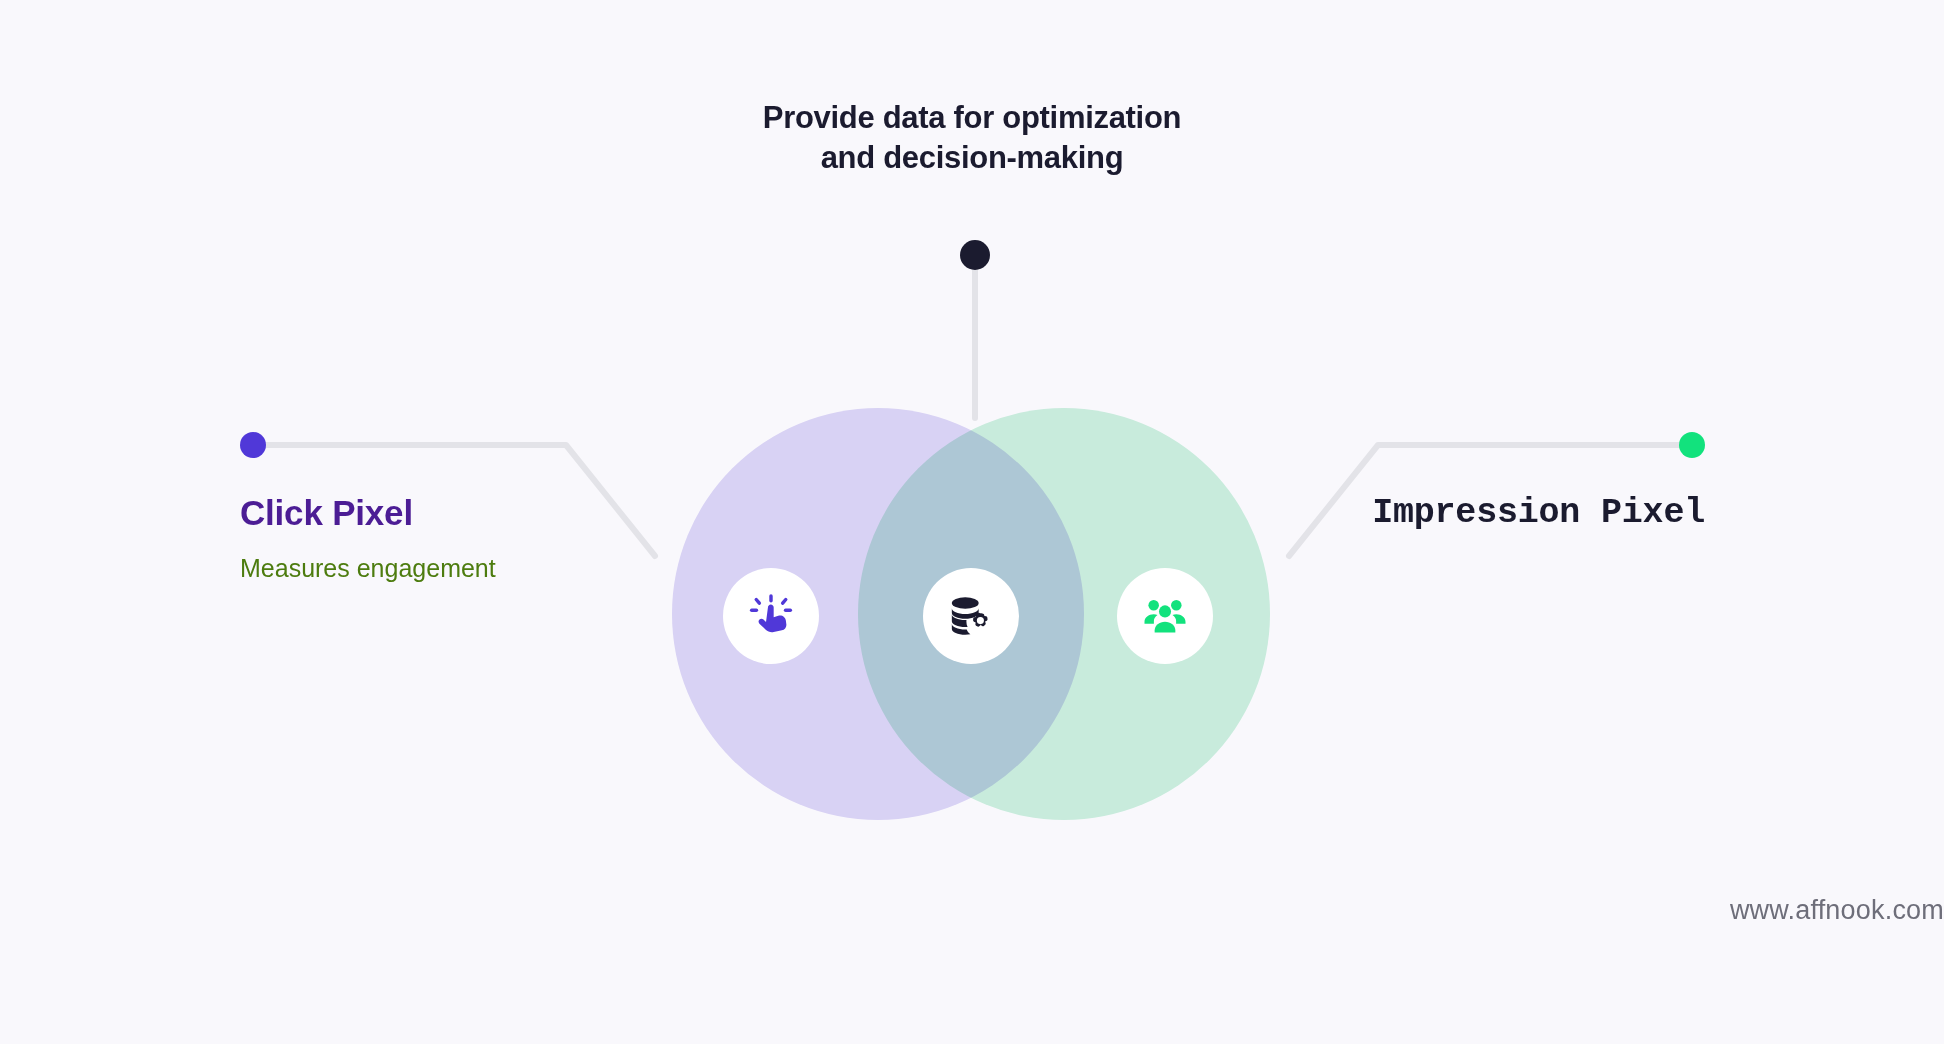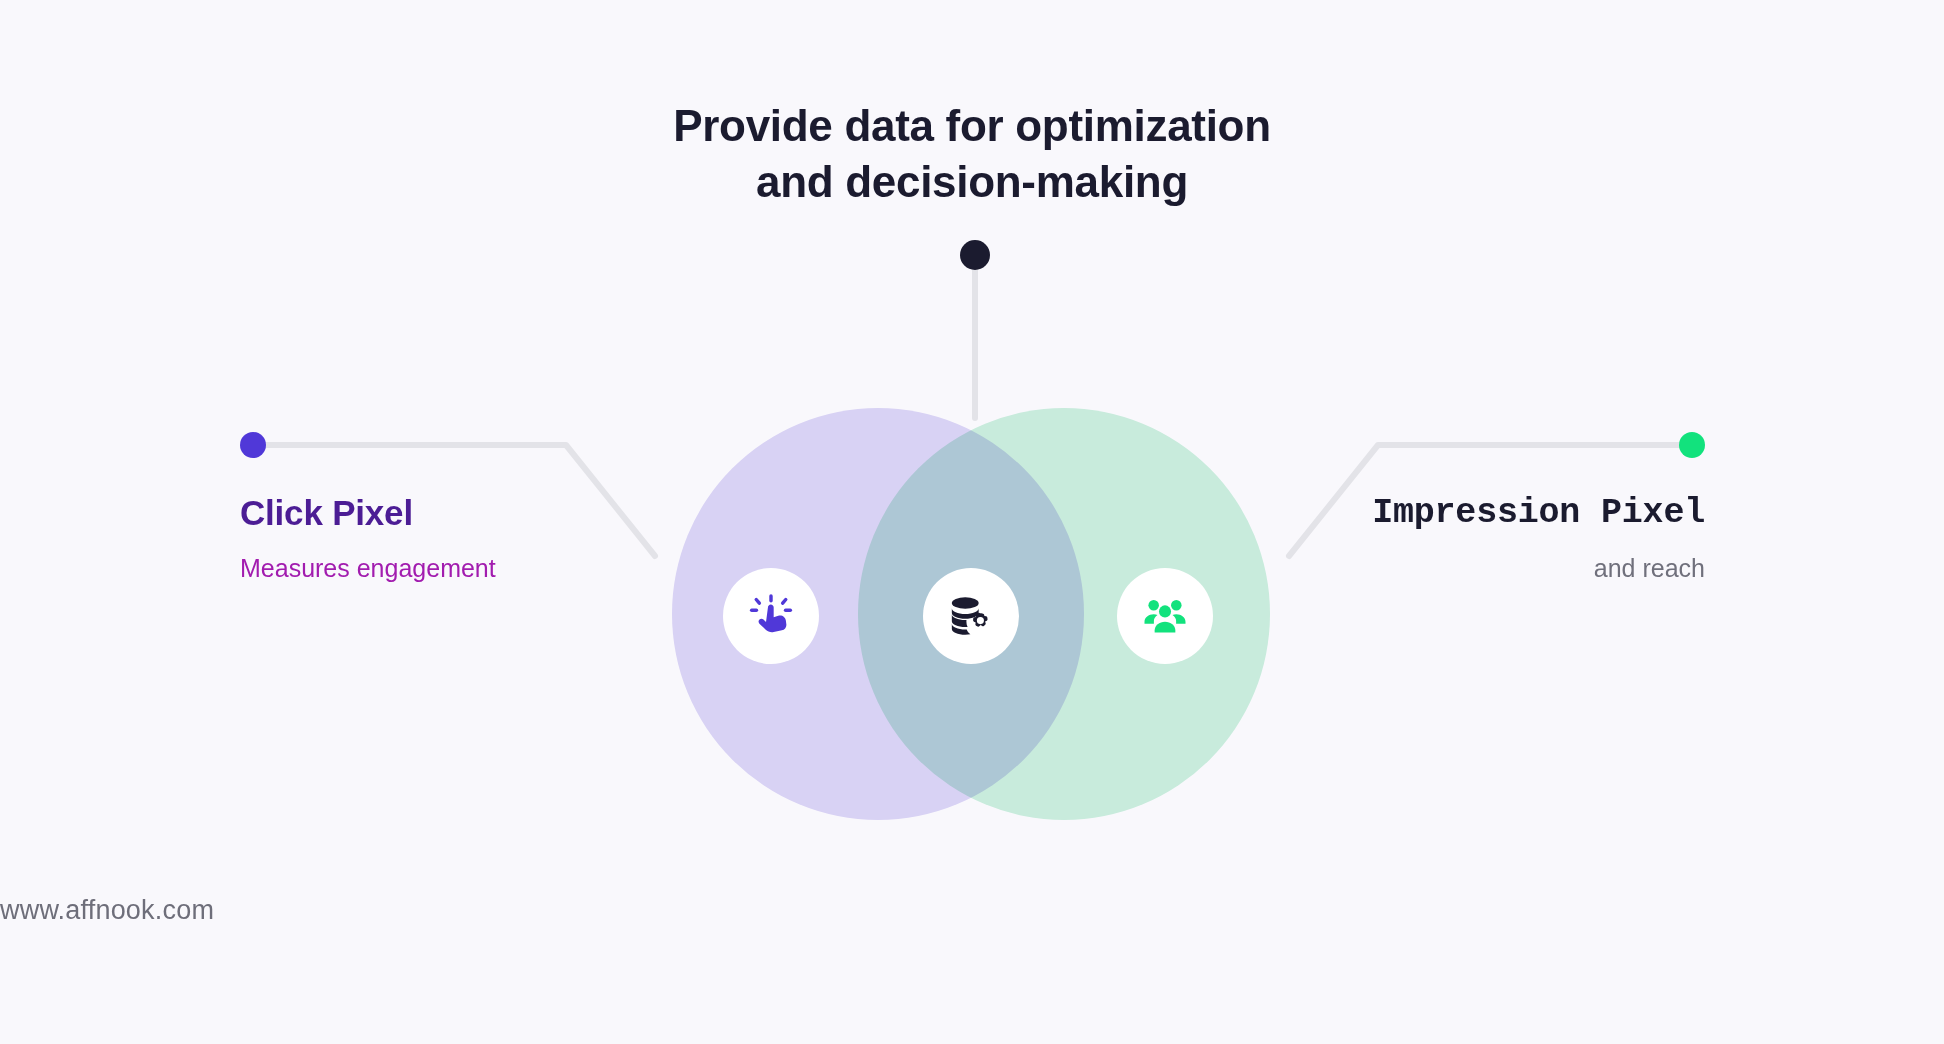--- a/index.html
+++ b/index.html
@@ -24,21 +24,21 @@
     height: 1044px;
   }
 
   
   #headline {
     position: absolute;
     left: 0;
     top: 98px;
     width: 1944px;
     text-align: center;
-    font-size: 44px;
+    font-size: 31px;
     font-weight: 700;
     line-height: 1.28;
     letter-spacing: -0.3px;
     color: #1B1B2F;
   }
   #headline .ln { display: block; }
 
   
   #connectors {
     position: absolute;
@@ -122,21 +122,21 @@
     color: #70707C;
   }
   .side-sub .ln { display: block; }
 
   
   #footer-url {
     position: absolute;
     left: 0;
     top: 895px;
     width: 1944px;
-    text-align: left;
+    text-align: right;
     font-size: 27px;
     font-weight: 400;
     color: #6E6E7A;
     letter-spacing: 0.2px;
   }
 </style>
 </head>
 <body style="background: rgb(249, 248, 252);">
 
 <div id="canvas">
@@ -222,27 +222,26 @@
                  c1.2 0.76 1.9 1.86 1.9 3.16v1.5h4.9z"></path>
 
         <circle cx="12" cy="9.6" r="3.15"></circle>
         <path d="M6.6 19.6c0-2.72 2.42-4.6 5.4-4.6s5.4 1.88 5.4 4.6v1.0H6.6z"></path>
       </svg>
     </span>
   </div>
 
   <div class="side-block" id="block-left">
     <div class="side-title" style="color: #4c1d95;">Click Pixel</div>
-    <div class="side-sub" style="color: #a21caf;">
+    <div class="side-sub" style="color: #4d7c0f;">
       <span class="ln">Measures engagement</span>
     </div>
   </div>
 
   <div class="side-block" id="block-right">
     <div class="side-title" style="color: rgb(27, 27, 47); font-family: Liberation Mono, monospace;">Impression Pixel</div>
     <div class="side-sub" style="color: rgb(112, 112, 124);">
-      <span class="ln">and reach</span>
     </div>
   </div>
 
   <div id="footer-url">www.affnook.com</div>
 
 </div>
 
 </body></html>

